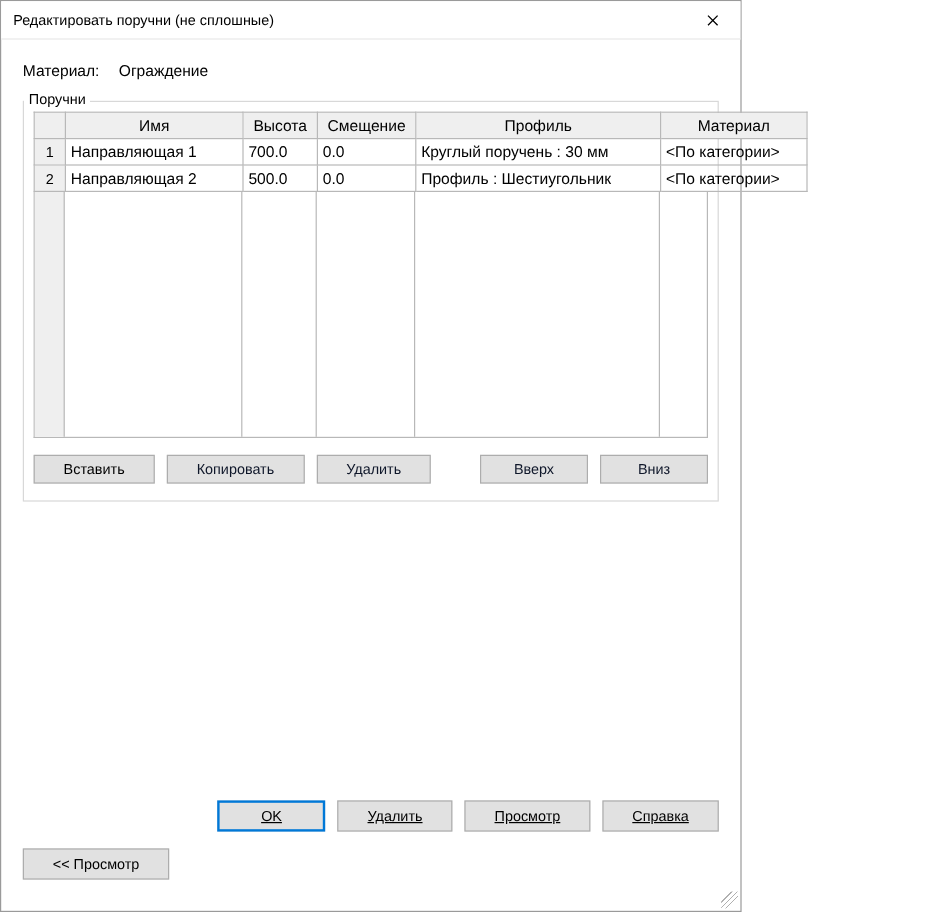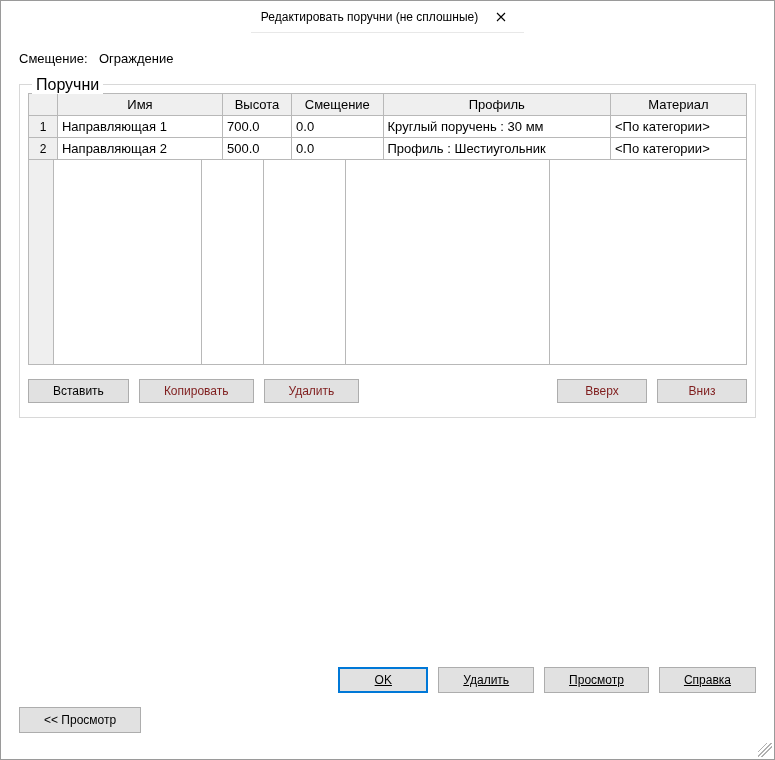--- a/index.html
+++ b/index.html
@@ -4,27 +4,26 @@
 <style>
   * { box-sizing: border-box; }
   html, body {
     margin: 0; padding: 0;
     font-family: "Segoe UI", Tahoma, sans-serif;
     font-size: 12px;
     background: #ffffff;
     color: #000;
   }
   .window {
-    width: 775px; height: 760px;
+    width: 618px; height: 760px;
     border: 1px solid #9a9a9a;
     background: #ffffff;
     position: relative;
     display: flex;
     flex-direction: column;
-    align-items: center;
   }
   .titlebar {
     height: 32px;
     display: flex;
     align-items: center;
     padding: 0 0 0 10px;
     border-bottom: 1px solid #e8e8e8;
     background: #ffffff;
   }
   .titlebar-title {
@@ -52,24 +51,24 @@
   .meta-label { width: 80px; }
   .meta-value { }
   .fieldset {
     border: 1px solid #d8d8d8;
     margin-top: 6px;
     padding: 8px 8px 14px 8px;
     position: relative;
   }
   .fieldset-legend {
     position: absolute;
-    top: -9px; left: 12px;
+    top: -9px; left: 0;
     background: #ffffff;
     padding: 0 4px;
-    font-size: 16px;
+    font-size: 12px;
   }
   .table-wrap {
     border: 0;
   }
   table.grid {
     border-collapse: collapse;
     width: 100%;
     table-layout: fixed;
     font-size: 13px;
   }
@@ -124,21 +123,21 @@
     font-family: inherit;
     font-size: 12px;
     background: #e1e1e1;
     border: 1px solid #adadad;
     height: 24px;
     min-width: 90px;
     padding: 0 24px;
     cursor: pointer;
   }
   button.btn:disabled {
-    color: #7f1d1d;
+    color: #0f172a;
     cursor: default;
   }
   button.btn.primary {
     border: 2px solid #0078d7;
     background: #e1e1e1;
   }
   .footer {
     position: absolute;
     left: 0; right: 0; bottom: 0;
     padding: 16px 18px 26px 18px;
@@ -173,21 +172,21 @@
       <svg viewBox="0 0 10 10">
           <path d="M1 1 L9 9 M9 1 L1 9" stroke="#000" stroke-width="1.1" fill="none"></path>
         </svg>
     </div>
   </div>
 
   <div class="content">
 
     <div class="meta">
       <div class="meta-row">
-        <div class="meta-label">Смещение:</div>
+        <div class="meta-label">Материал:</div>
         <div class="meta-value">Ограждение</div>
       </div>
     </div>
 
     <div class="fieldset">
       <div class="fieldset-legend">Поручни</div>
 
       <div class="table-wrap">
         <table class="grid">
           <colgroup>

